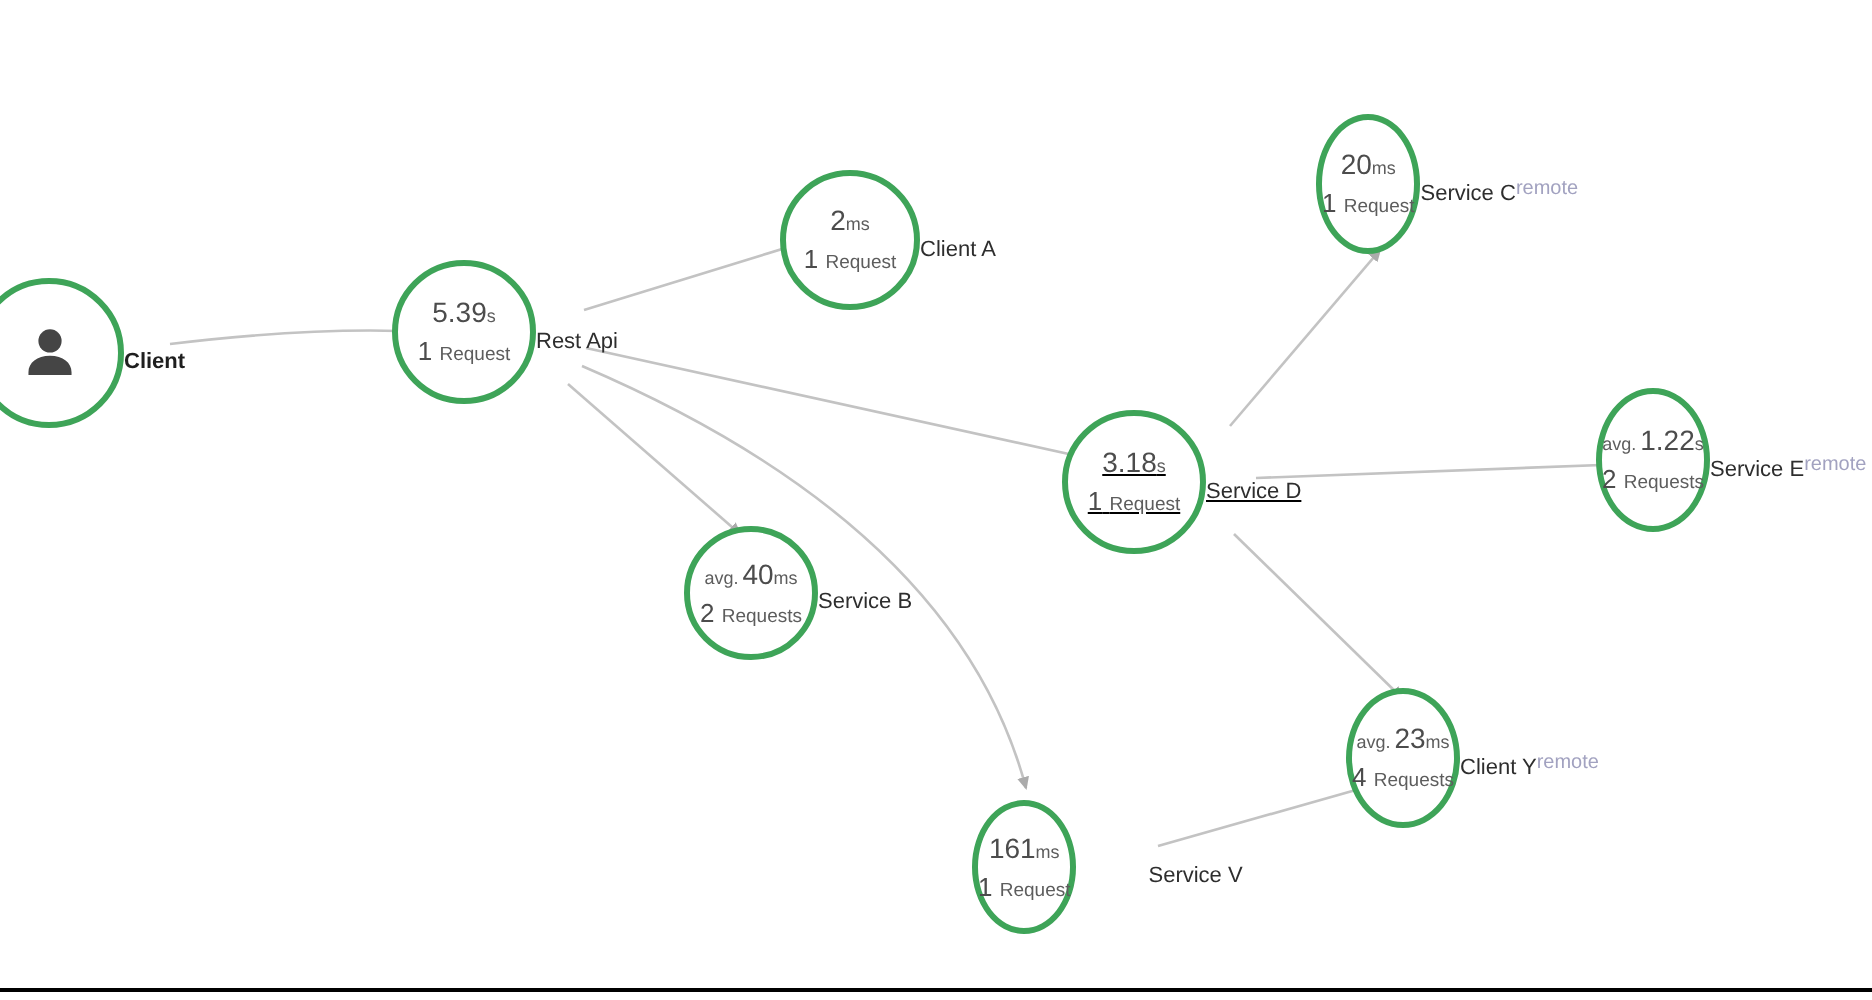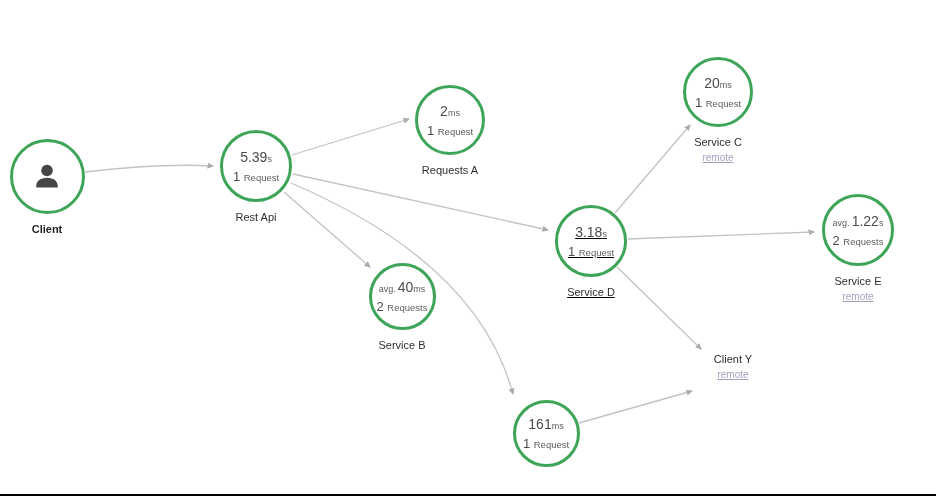--- a/index.html
+++ b/index.html
@@ -2,34 +2,34 @@
 <html><head>
 <meta charset="utf-8">
 <style>
   html,body{margin:0;padding:0;background:#fff;}
   .stage{
     position:relative;width:936px;height:500px;background:#ffffff;overflow:hidden;
     font-family:"Liberation Sans","DejaVu Sans",sans-serif;
   }
   svg.edges{position:absolute;left:0;top:0;}
   .edge{fill:none;stroke:#c3c3c3;stroke-width:1.3;}
-  .node{position:absolute;display:flex;flex-direction:column;align-items:center;width:120px;cursor:pointer;}
+  .node{position:absolute;display:flex;flex-direction:row;align-items:center;width:120px;cursor:pointer;}
   .circle{
     width:var(--d,70px);height:var(--d,70px);border-radius:50%;
     border:3px solid #3ea458;background:#ffffff;box-sizing:border-box;
     display:flex;flex-direction:column;align-items:center;justify-content:center;
   }
   .l1{font-size:14px;color:#4c4c4c;line-height:1;white-space:nowrap;}
   .l1 .avg{font-size:9px;color:#5d5d5d;margin-right:2px;margin-top:48px;}
   .l1 .unit{font-size:9px;color:#5d5d5d;}
   .l2{margin-top:6px;font-size:13px;color:#4c4c4c;line-height:1;white-space:nowrap;}
   .l2 .word{font-size:9.5px;color:#5d5d5d;}
   .node-label{margin-top:9px;font-size:11px;color:#2e2e2e;white-space:nowrap;}
   .node-client .node-label{font-weight:bold;color:#1f1f1f;}
-  .remote{margin-top:4px;font-size:10px;color:#a2a2c0;text-decoration:underline;}
+  .remote{margin-top:4px;font-size:10px;color:#a2a2c0;}
   .person{width:34px;height:34px;fill:#454545;}
   .divider{position:absolute;left:0;top:494px;width:936px;height:2px;background:#000;}
 </style>
 </head>
 <body>
 
 <div class="stage">
 
   <svg class="edges" width="936" height="500" viewBox="0 0 936 500">
     <defs>
@@ -64,21 +64,21 @@
       <div class="l2"><span class="cnt">1</span> <span class="word">Request</span></div>
     </div>
     <div class="node-label">Rest Api</div>
   </div>
 
   <div class="node" style="left:390px;top:85px;">
     <div class="circle" style="--d:70px;">
       <div class="l1"><span class="val">2</span><span class="unit">ms</span></div>
       <div class="l2"><span class="cnt">1</span> <span class="word">Request</span></div>
     </div>
-    <div class="node-label">Requests A</div>
+    <div class="node-label">Client A</div>
   </div>
 
   <div class="node" style="left:342px;top:263px;">
     <div class="circle" style="--d:67px;">
       <div class="l1"><span class="avg">avg.</span><span class="val">40</span><span class="unit">ms</span></div>
       <div class="l2"><span class="cnt">2</span> <span class="word">Requests</span></div>
     </div>
     <div class="node-label">Service B</div>
   </div>
 
@@ -110,18 +110,22 @@
 
   <div class="node" style="left:486px;top:400px;gap:36px;">
     <div class="circle" style="--d:67px;">
       <div class="l1"><span class="val">161</span><span class="unit">ms</span></div>
       <div class="l2"><span class="cnt">1</span> <span class="word">Request</span></div>
     </div>
     <div class="node-label">Service V</div>
   </div>
 
   <div class="node" style="left:673px;top:344px;">
+    <div class="circle" style="--d:70px;">
+      <div class="l1"><span class="avg">avg.</span><span class="val">23</span><span class="unit">ms</span></div>
+      <div class="l2"><span class="cnt">4</span> <span class="word">Requests</span></div>
+    </div>
     <div class="node-label">Client Y</div>
     <div class="remote">remote</div>
   </div>
 
   <div class="divider"></div>
 </div>
 
 </body></html>

